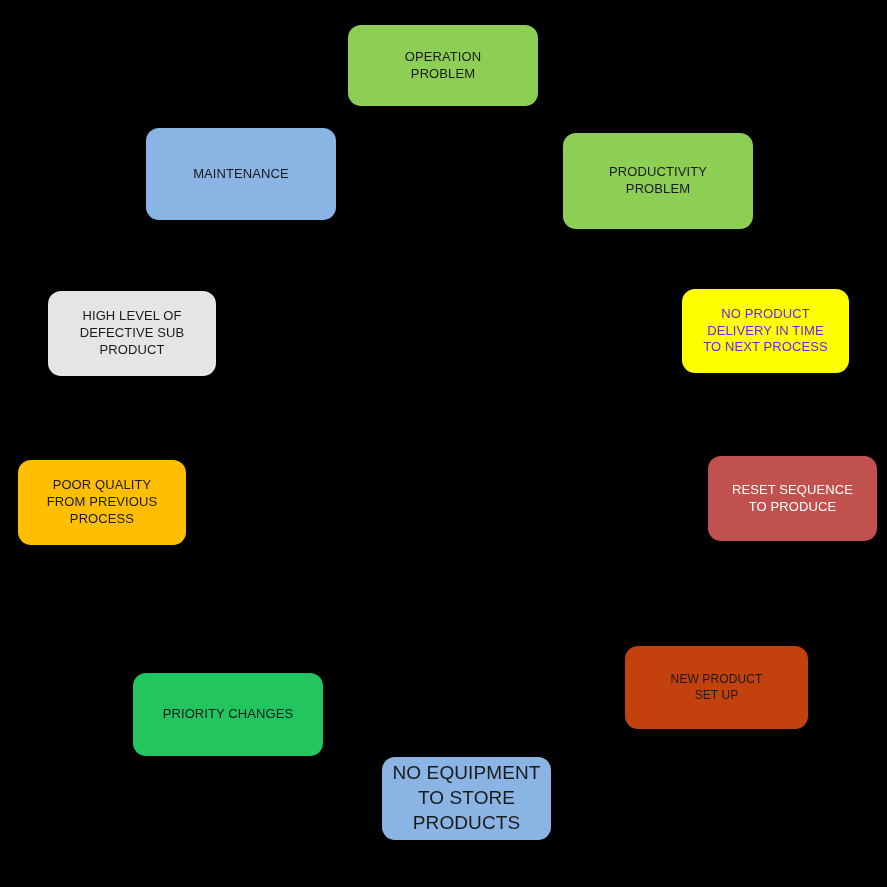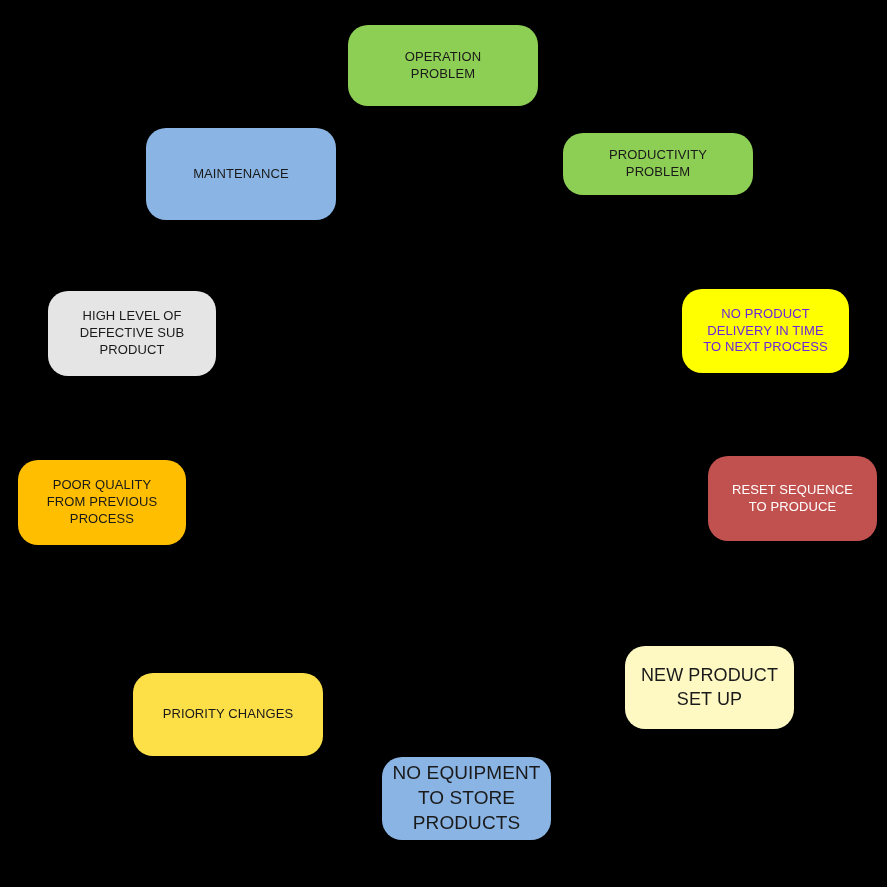--- a/index.html
+++ b/index.html
@@ -12,21 +12,21 @@
     position: relative;
     width: 887px;
     height: 887px;
     background: #000000;
     overflow: hidden;
     font-family: "Liberation Sans", sans-serif;
   }
   .node {
     position: absolute;
     box-sizing: border-box;
-    border-radius: 20px;
+    border-radius: 13px;
     display: flex;
     align-items: center;
     justify-content: center;
     text-align: center;
     padding: 4px 8px;
     line-height: 1.30;
     letter-spacing: 0.1px;
     -webkit-font-smoothing: antialiased;
   }
   .node-label {
@@ -39,21 +39,21 @@
 <body>
 
 <div id="canvas" style="width: 887px; height: 887px; background: rgb(0, 0, 0);">
     <div class="node" style="left: 348px; top: 25px; width: 190px; height: 81px; background: rgb(141, 206, 84); color: rgb(26, 26, 26); font-size: 13px;">
       <span class="node-label">OPERATION
 PROBLEM</span>
     </div>
     <div class="node" style="left: 146px; top: 128px; width: 190px; height: 92px; background: rgb(138, 180, 227); color: rgb(26, 26, 26); font-size: 13px;">
       <span class="node-label">MAINTENANCE</span>
     </div>
-    <div class="node" style="left: 563px; top: 133px; width: 190px; height: 62px; background: rgb(141, 206, 84); color: rgb(26, 26, 26); font-size: 13px;">
+    <div class="node" style="left: 563px; top: 133px; width: 190px; height: 96px; background: rgb(141, 206, 84); color: rgb(26, 26, 26); font-size: 13px;">
       <span class="node-label">PRODUCTIVITY
 PROBLEM</span>
     </div>
     <div class="node" style="left: 48px; top: 291px; width: 168px; height: 85px; background: #e5e5e5; color: rgb(26, 26, 26); font-size: 13px;">
       <span class="node-label">HIGH LEVEL OF
 DEFECTIVE SUB
 PRODUCT</span>
     </div>
     <div class="node" style="left: 682px; top: 289px; width: 167px; height: 84px; background: rgb(255, 255, 0); color: #6d28d9; font-size: 13px;">
       <span class="node-label">NO PRODUCT
@@ -62,25 +62,25 @@
     </div>
     <div class="node" style="left: 18px; top: 460px; width: 168px; height: 85px; background: rgb(255, 191, 0); color: rgb(26, 26, 26); font-size: 13px; align-items: center;">
       <span class="node-label">POOR QUALITY
 FROM PREVIOUS
 PROCESS</span>
     </div>
     <div class="node" style="left: 708px; top: 456px; width: 169px; height: 85px; background: rgb(193, 81, 79); color: rgb(255, 255, 255); font-size: 13px;">
       <span class="node-label">RESET SEQUENCE
 TO PRODUCE</span>
     </div>
-    <div class="node" style="left: 625px; top: 646px; width: 169px; height: 83px; background: #fef9c3; color: rgb(26, 26, 26); font-size: 18px;">
+    <div class="node" style="left: 625px; top: 646px; width: 183px; height: 83px; background: #c2410c; color: rgb(26, 26, 26); font-size: 12px;">
       <span class="node-label">NEW PRODUCT
 SET UP</span>
     </div>
-    <div class="node" style="left: 133px; top: 673px; width: 190px; height: 83px; background: #fde047; color: rgb(26, 26, 26); font-size: 13px;">
+    <div class="node" style="left: 133px; top: 673px; width: 190px; height: 83px; background: #22c55e; color: rgb(26, 26, 26); font-size: 13px;">
       <span class="node-label">PRIORITY CHANGES</span>
     </div>
     <div class="node" style="left: 382px; top: 757px; width: 169px; height: 83px; background: rgb(138, 180, 227); color: rgb(26, 26, 26); font-size: 19px;">
       <span class="node-label">NO EQUIPMENT
 TO STORE
 PRODUCTS</span>
     </div>
   </div>
 
 </body></html>

